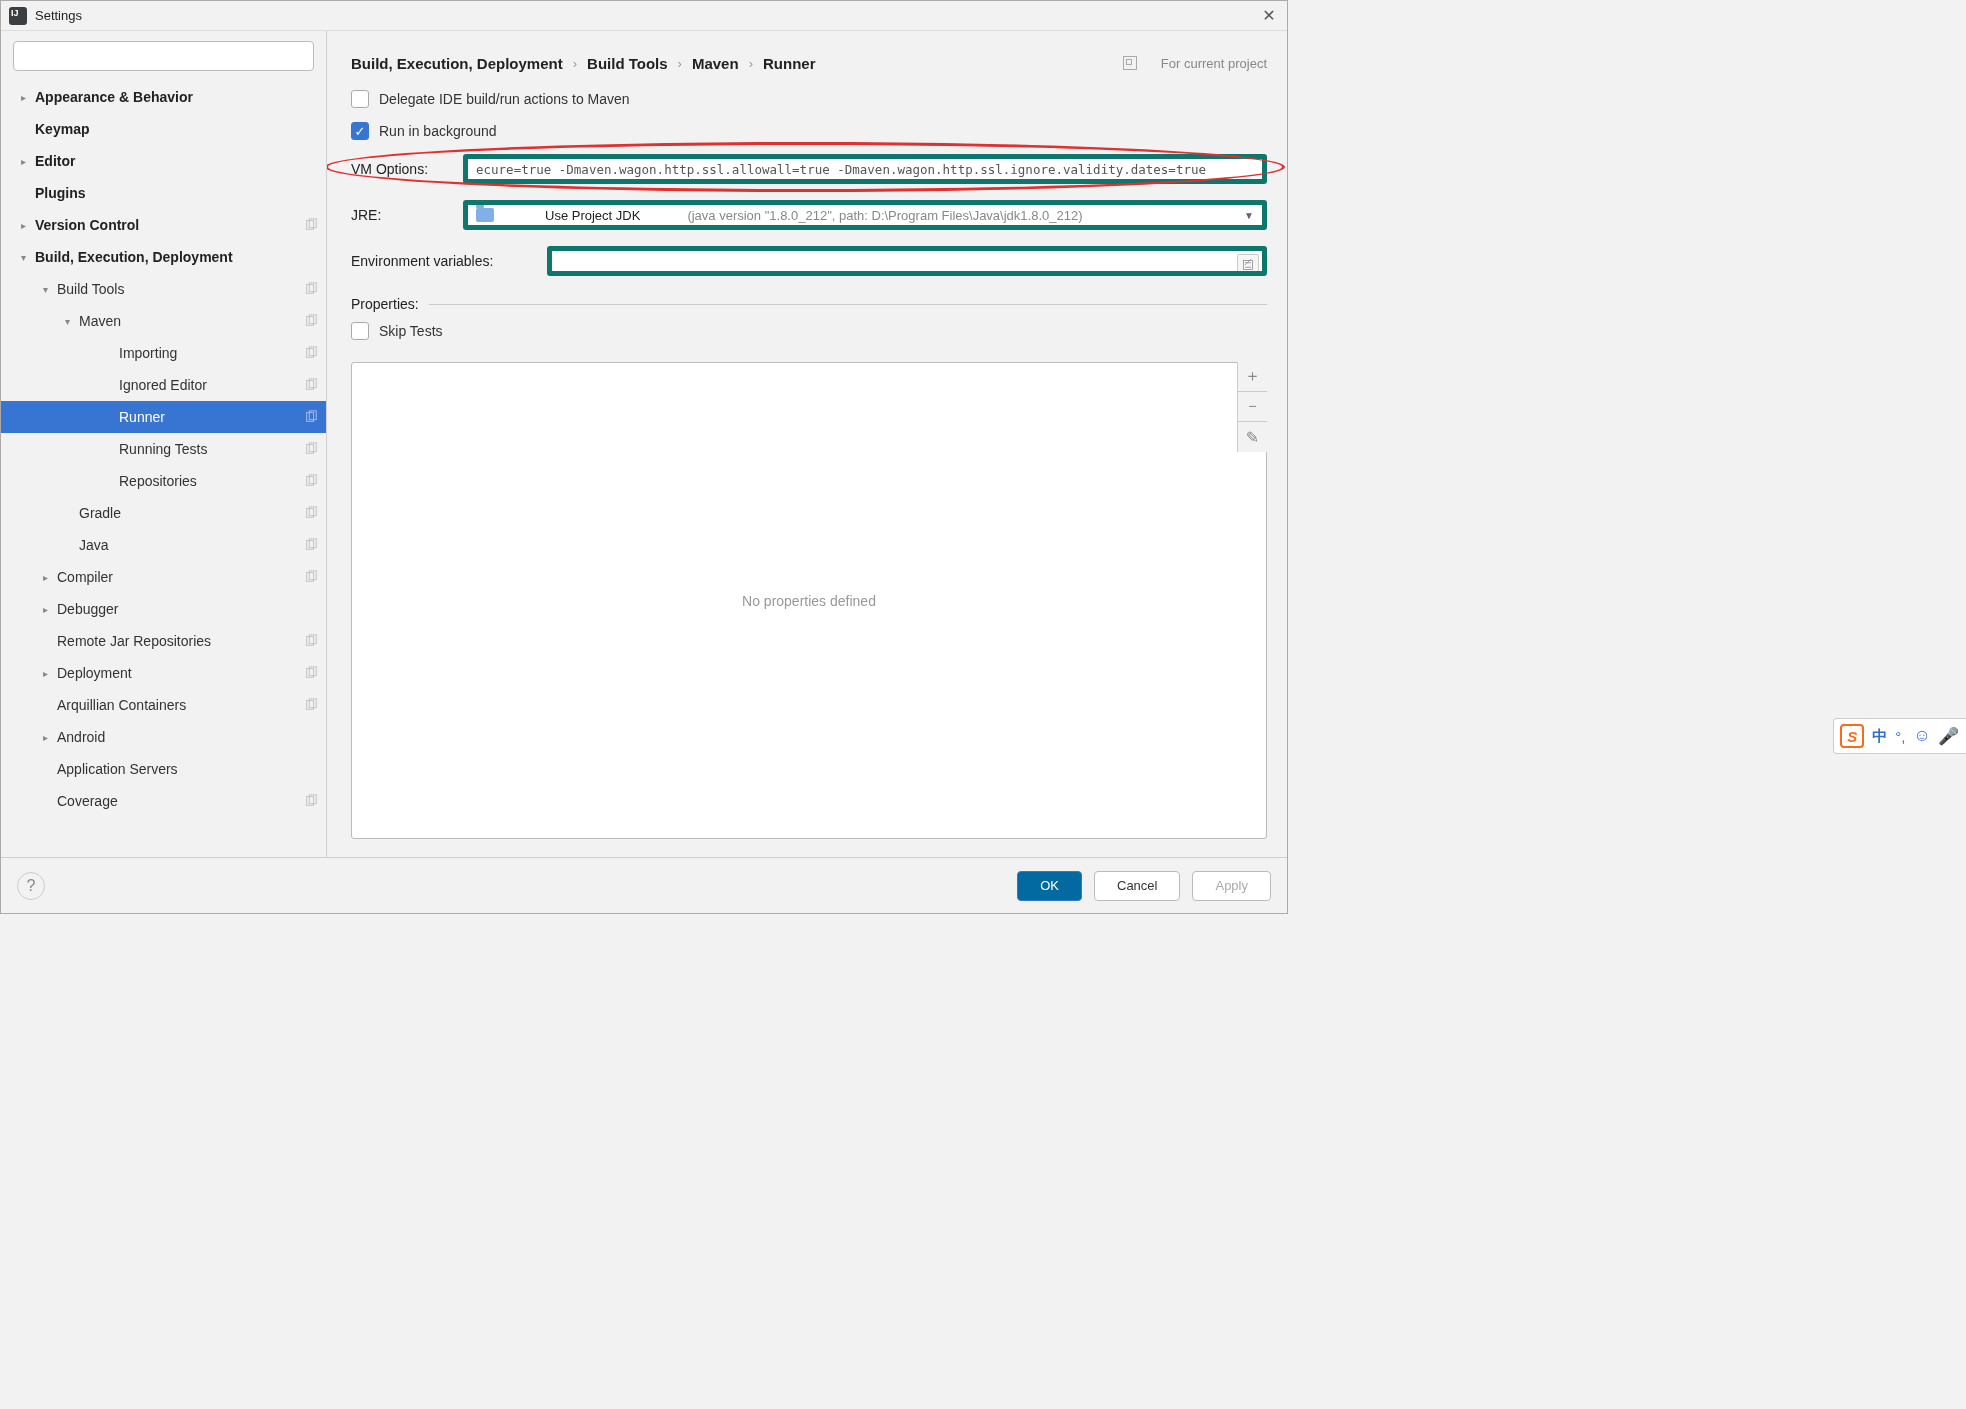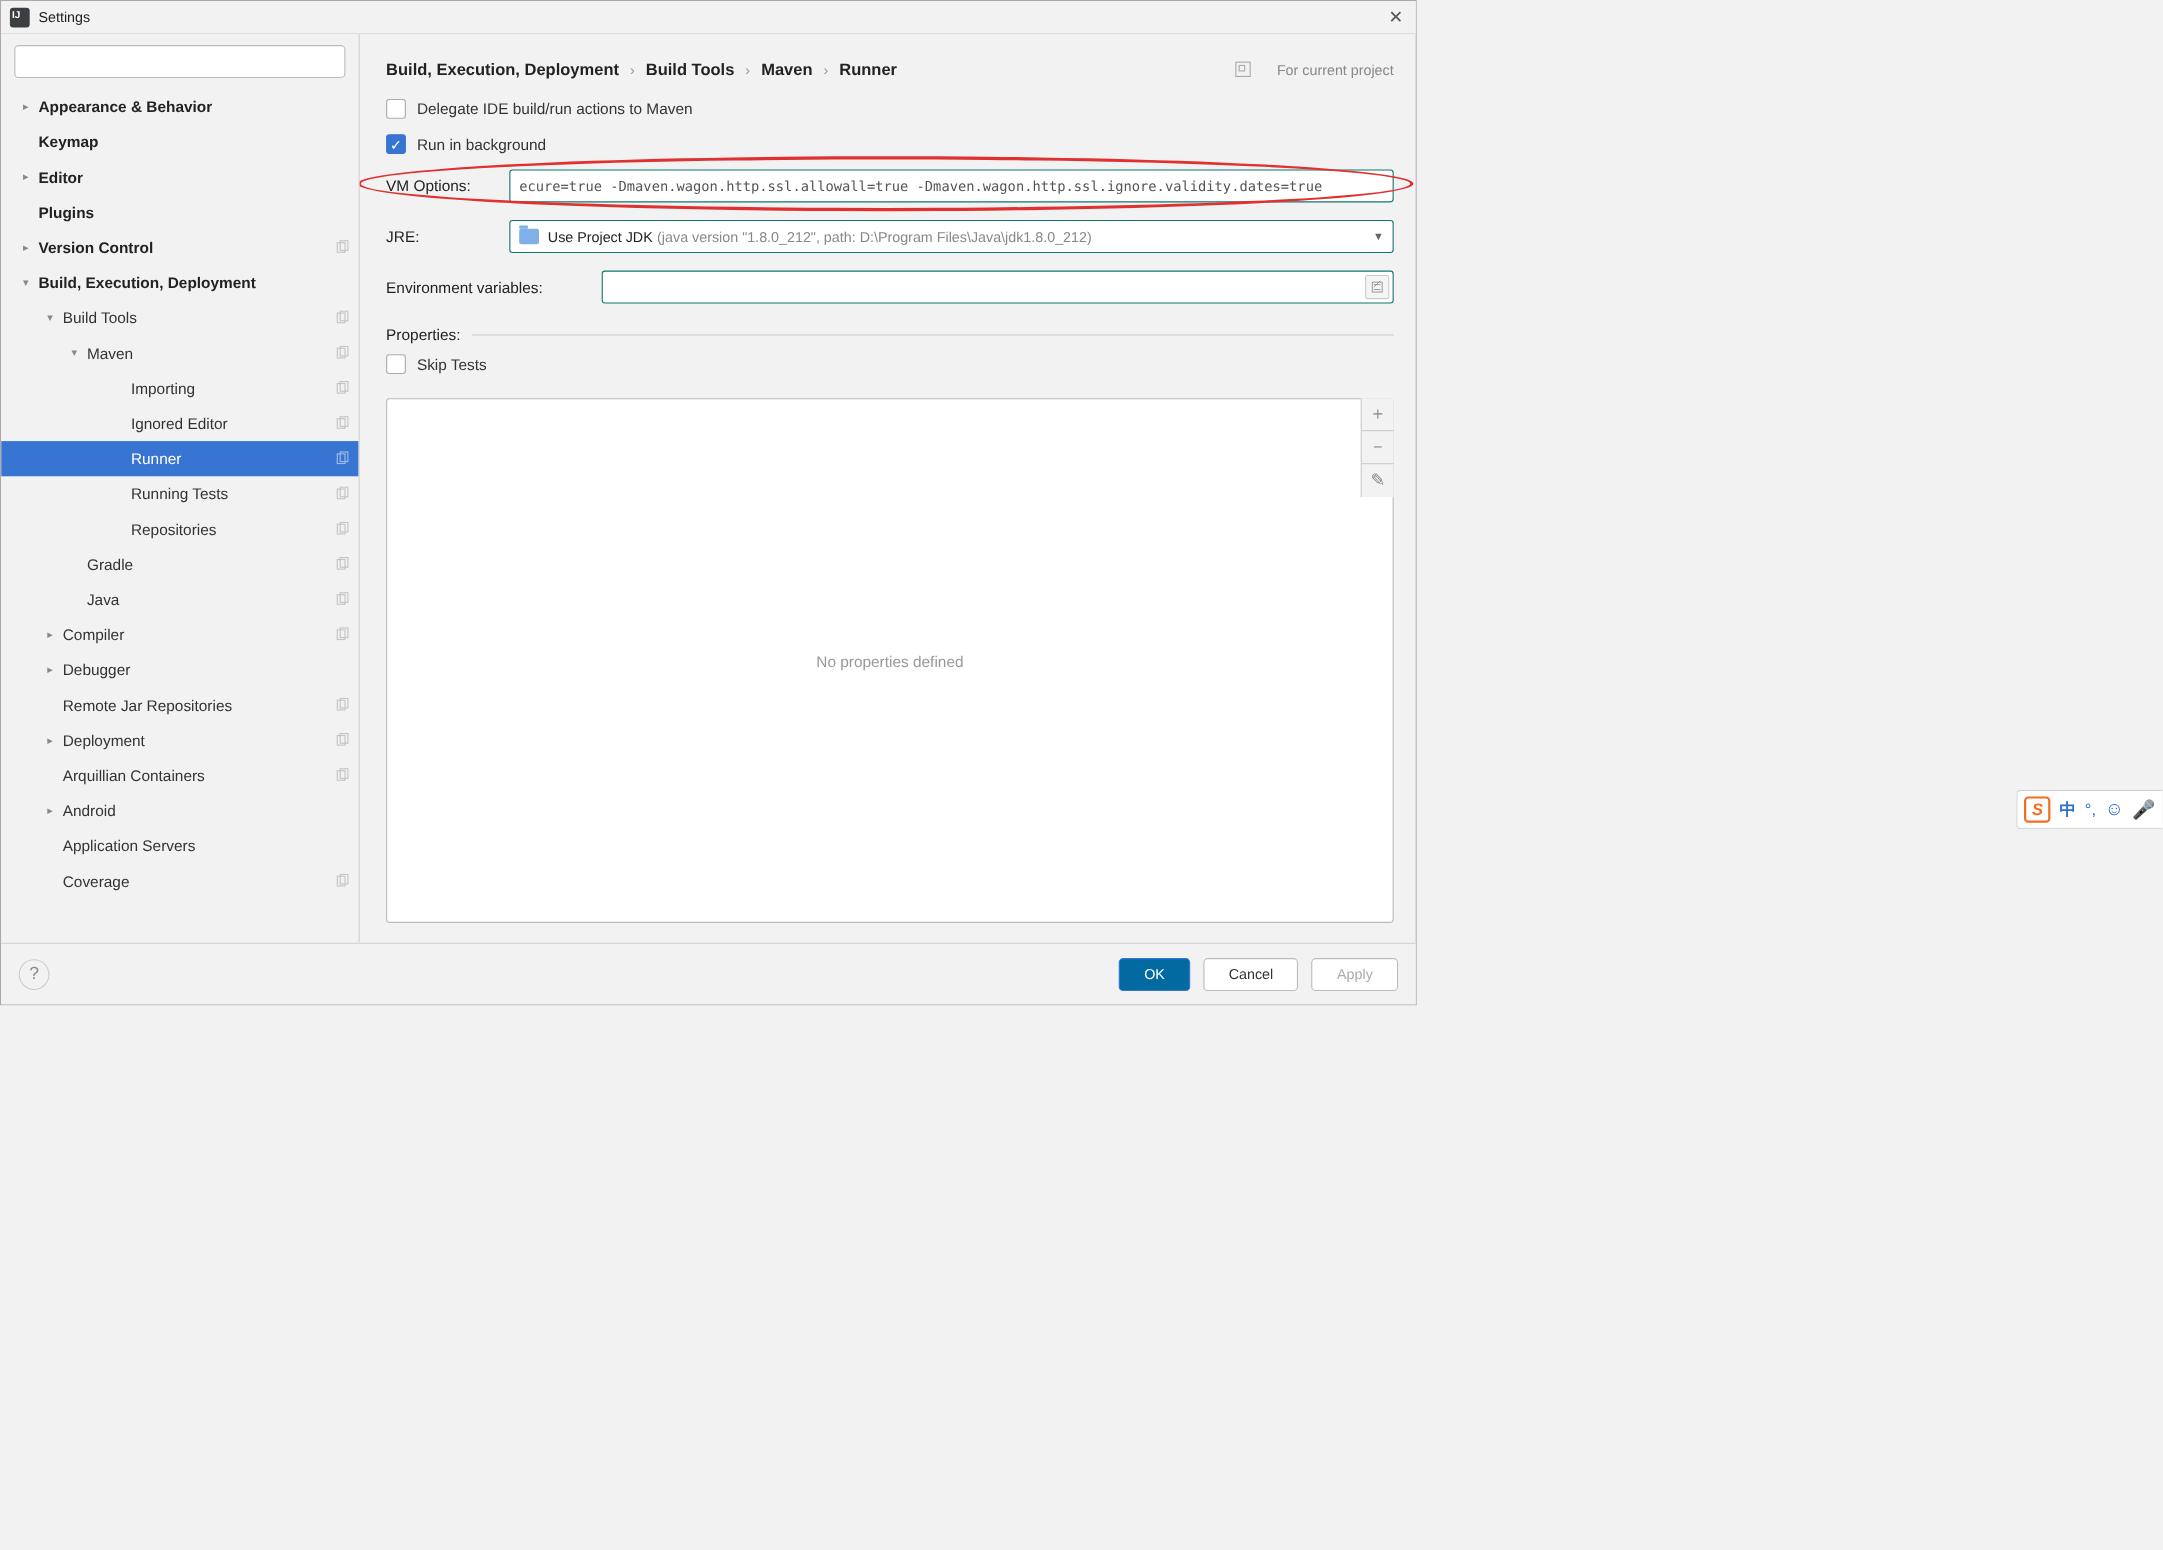--- a/index.html
+++ b/index.html
@@ -88,25 +88,25 @@
 .breadcrumb .scope{ margin-left:auto; color:#888; font-size:13px; display:flex; align-items:flex-start; gap:24px;}
 .scope-icon{width:14px;height:14px;border:1px solid #aaa;position:relative;}
 .scope-icon::after{content:"";position:absolute;left:2px;top:2px;width:4px;height:4px;border:1px solid #aaa;}
 .form-row { display:flex; align-items:center; margin-bottom:14px; font-size:14px;}
 .checkbox { width:18px;height:18px;border:1px solid #aaa;border-radius:3px;margin-right:10px;background:#fff;display:inline-flex;align-items:center;justify-content:center; }
 .checkbox.checked{background:#3874d1;border-color:#3874d1;color:#fff;font-size:13px;}
 .field-row{display:flex;align-items:center;margin-bottom:16px;}
 .field-row .lbl{width:112px;font-size:14px;color:#222;}
 .field-row.env .lbl{width:196px;}
 .field-row .input{
-  flex:1;height:30px;border:1px solid #0f766e;background:#fff;border-radius:3px;
+  flex:1;height:30px;border:5px solid #0f766e;background:#fff;border-radius:3px;
   padding:0 8px;font-family:Menlo,Consolas,monospace;font-size:12.5px;color:#555;
   display:flex;align-items:center;overflow:hidden;white-space:nowrap;
 }
-.jre-row .input{font-family:inherit;font-size:13px;color:#888;display:flex;align-items:center;}
+.jre-row .input{font-family:inherit;font-size:13px;color:#888;display:flex;align-items:center;gap:43px;}
 .jre-row .folder-icon{width:18px;height:14px;background:#7fb0e8;border-radius:2px;margin-right:8px;position:relative;flex-shrink:0;}
 .jre-row .folder-icon::before{content:"";position:absolute;top:-3px;left:0;width:8px;height:3px;background:#7fb0e8;border-radius:1px;}
 .jre-row .dropdown-arrow{margin-left:auto;color:#666;font-size:10px;padding-left:8px;}
 .jre-row .strong{color:#222;margin-right:4px;}
 .env-row .input{position:relative;}
 .env-btn{position:absolute;right:3px;top:3px;width:22px;height:22px;border:1px solid #ccc;background:#f5f5f5;display:flex;align-items:center;justify-content:center;border-radius:2px;}
 .env-btn svg{width:12px;height:12px;color:#888;}
 .red-oval{
   position:absolute;border:3px solid #e03030;border-radius:50%/50%;
   pointer-events:none;

